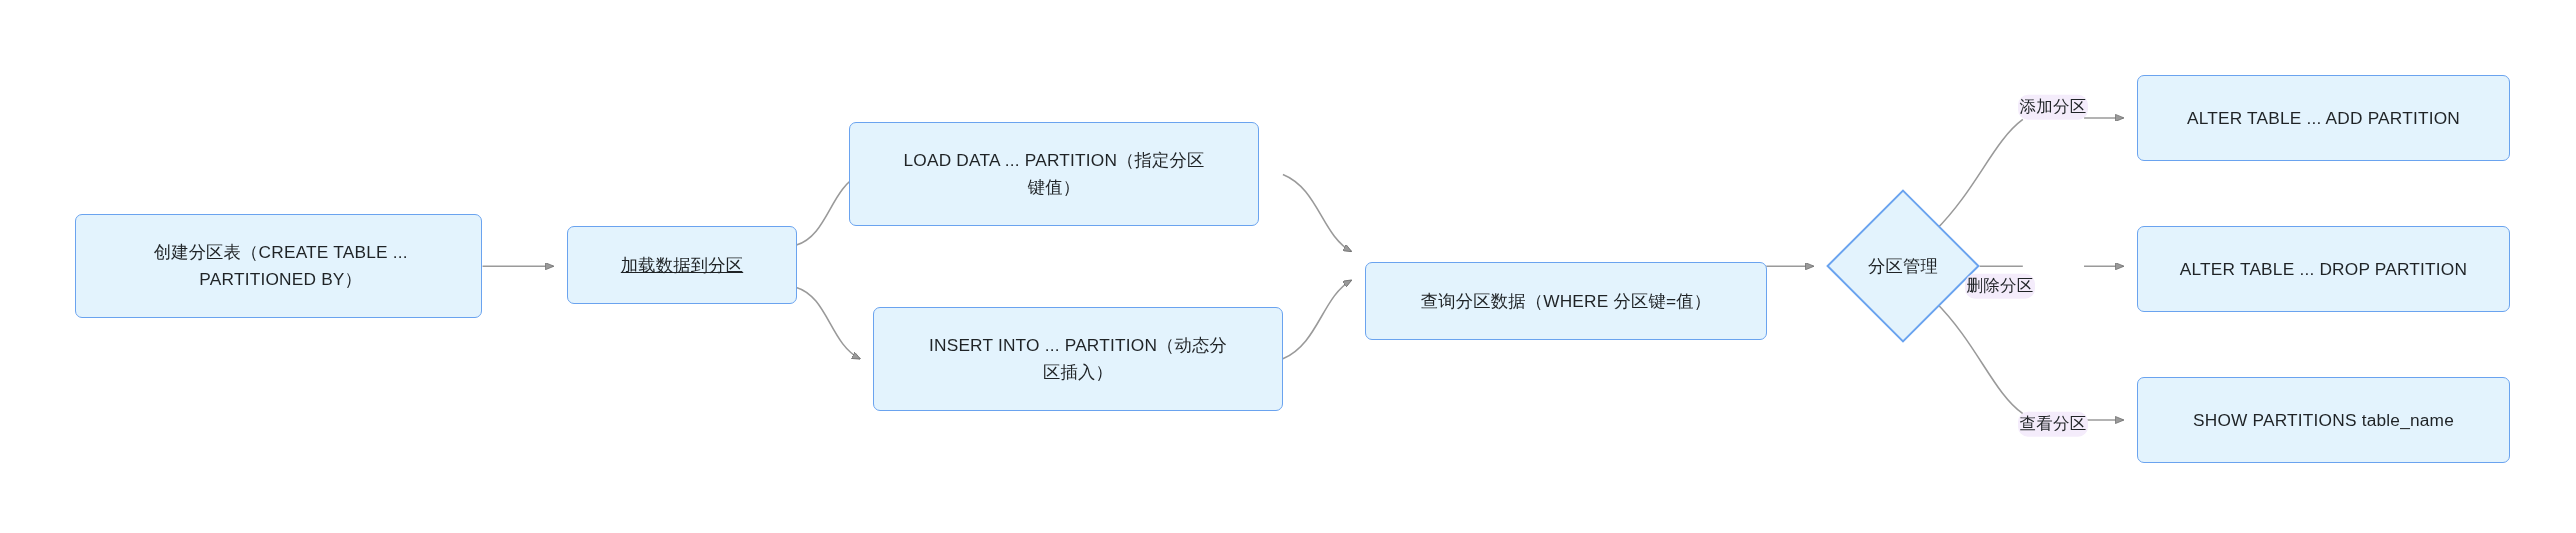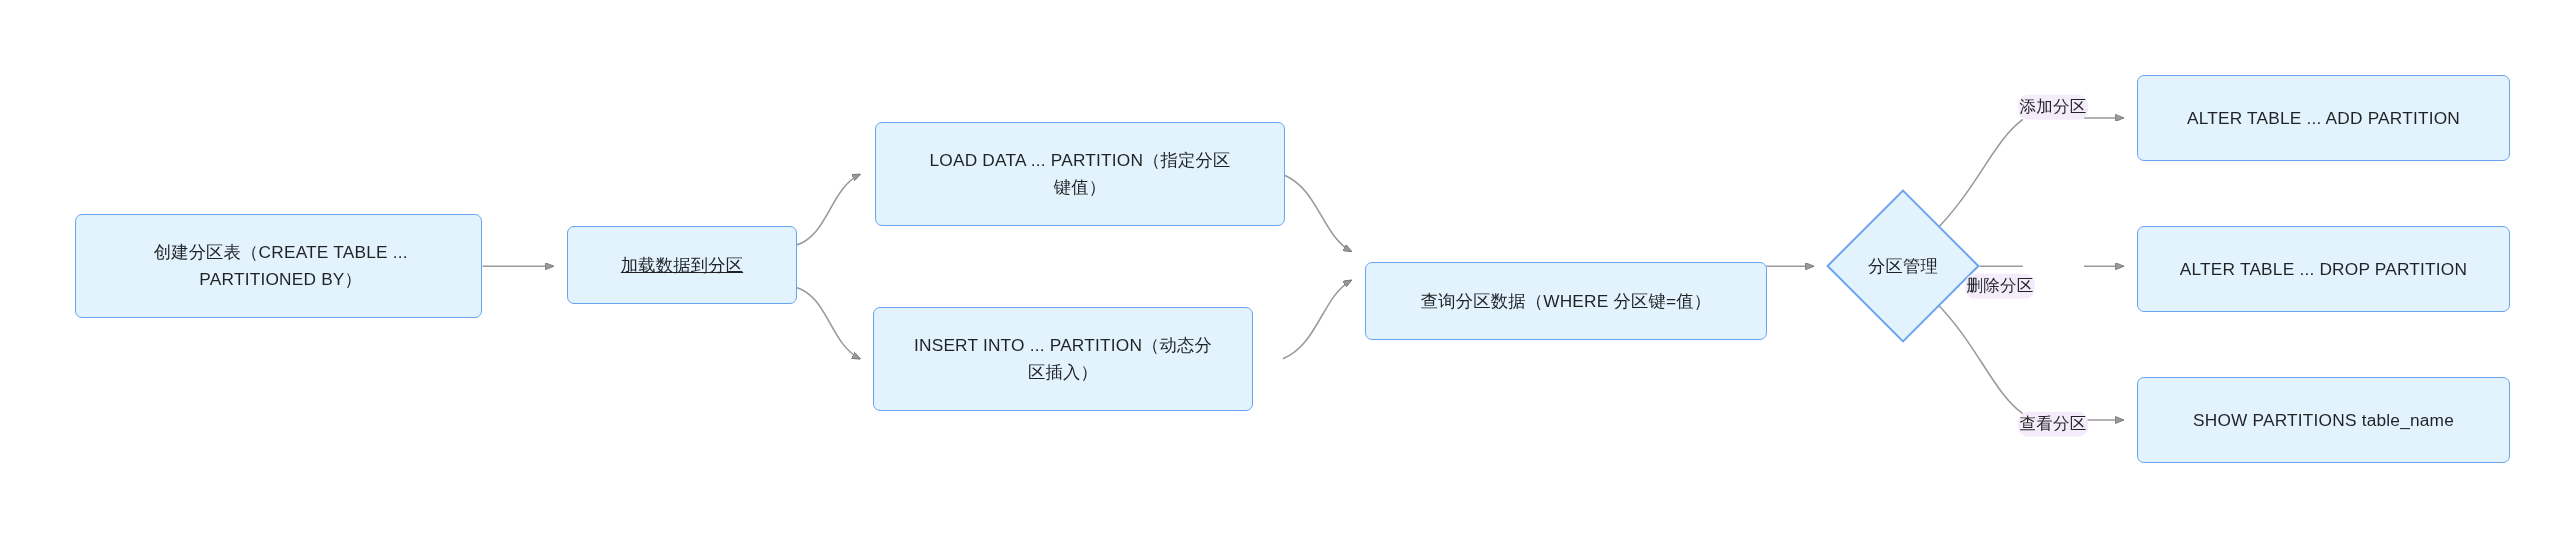--- a/index.html
+++ b/index.html
@@ -111,26 +111,26 @@
 
   <div class="node" style="left:75px; top:214px; width:407px; height:104px;padding-left:17px;">
     <span class="label">创建分区表（CREATE TABLE ...
 PARTITIONED BY）</span>
   </div>
 
   <div class="node" style="left:567px; top:226px; width:230px; height:78px;text-decoration:underline;">
     <span class="label">加载数据到分区</span>
   </div>
 
-  <div class="node" style="left:875px; top:122px; width:410px; height:104px;justify-content:center;">
+  <div class="node" style="left:849px; top:122px; width:410px; height:104px;justify-content:center;">
     <span class="label">LOAD DATA ... PARTITION（指定分区
 键值）</span>
   </div>
 
-  <div class="node" style="left:873px; top:307px; width:380px; height:104px;">
+  <div class="node" style="left:873px; top:307px; width:410px; height:104px;">
     <span class="label">INSERT INTO ... PARTITION（动态分
 区插入）</span>
   </div>
 
   <div class="node" style="left:1365px; top:226px; width:402px; height:78px;margin-top:36px;">
     <span class="label">查询分区数据（WHERE 分区键=值）</span>
   </div>
 
   <div class="node diamond" style="left:1826px; top:189px; width:154px; height:154px;text-align:center;">
     <svg class="diamond-shape" viewBox="0 0 196 196" xmlns="http://www.w3.org/2000/svg">

